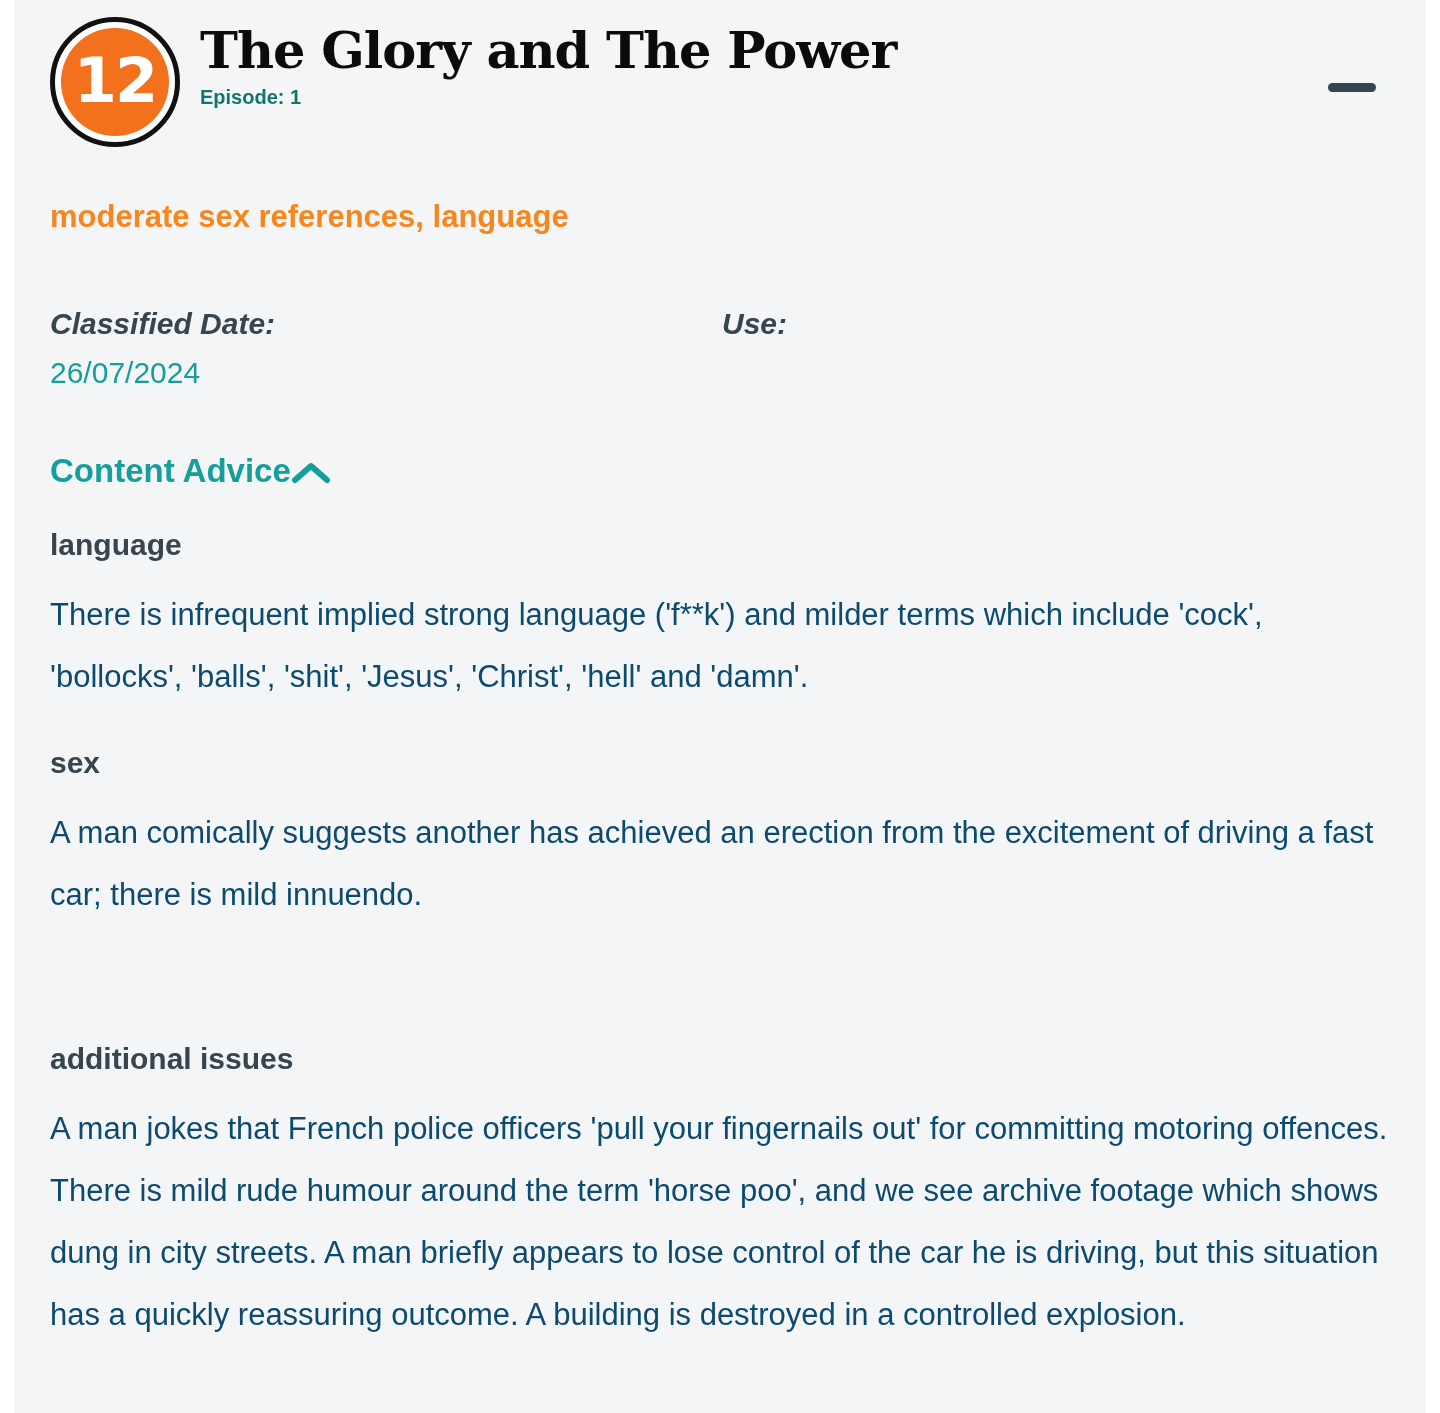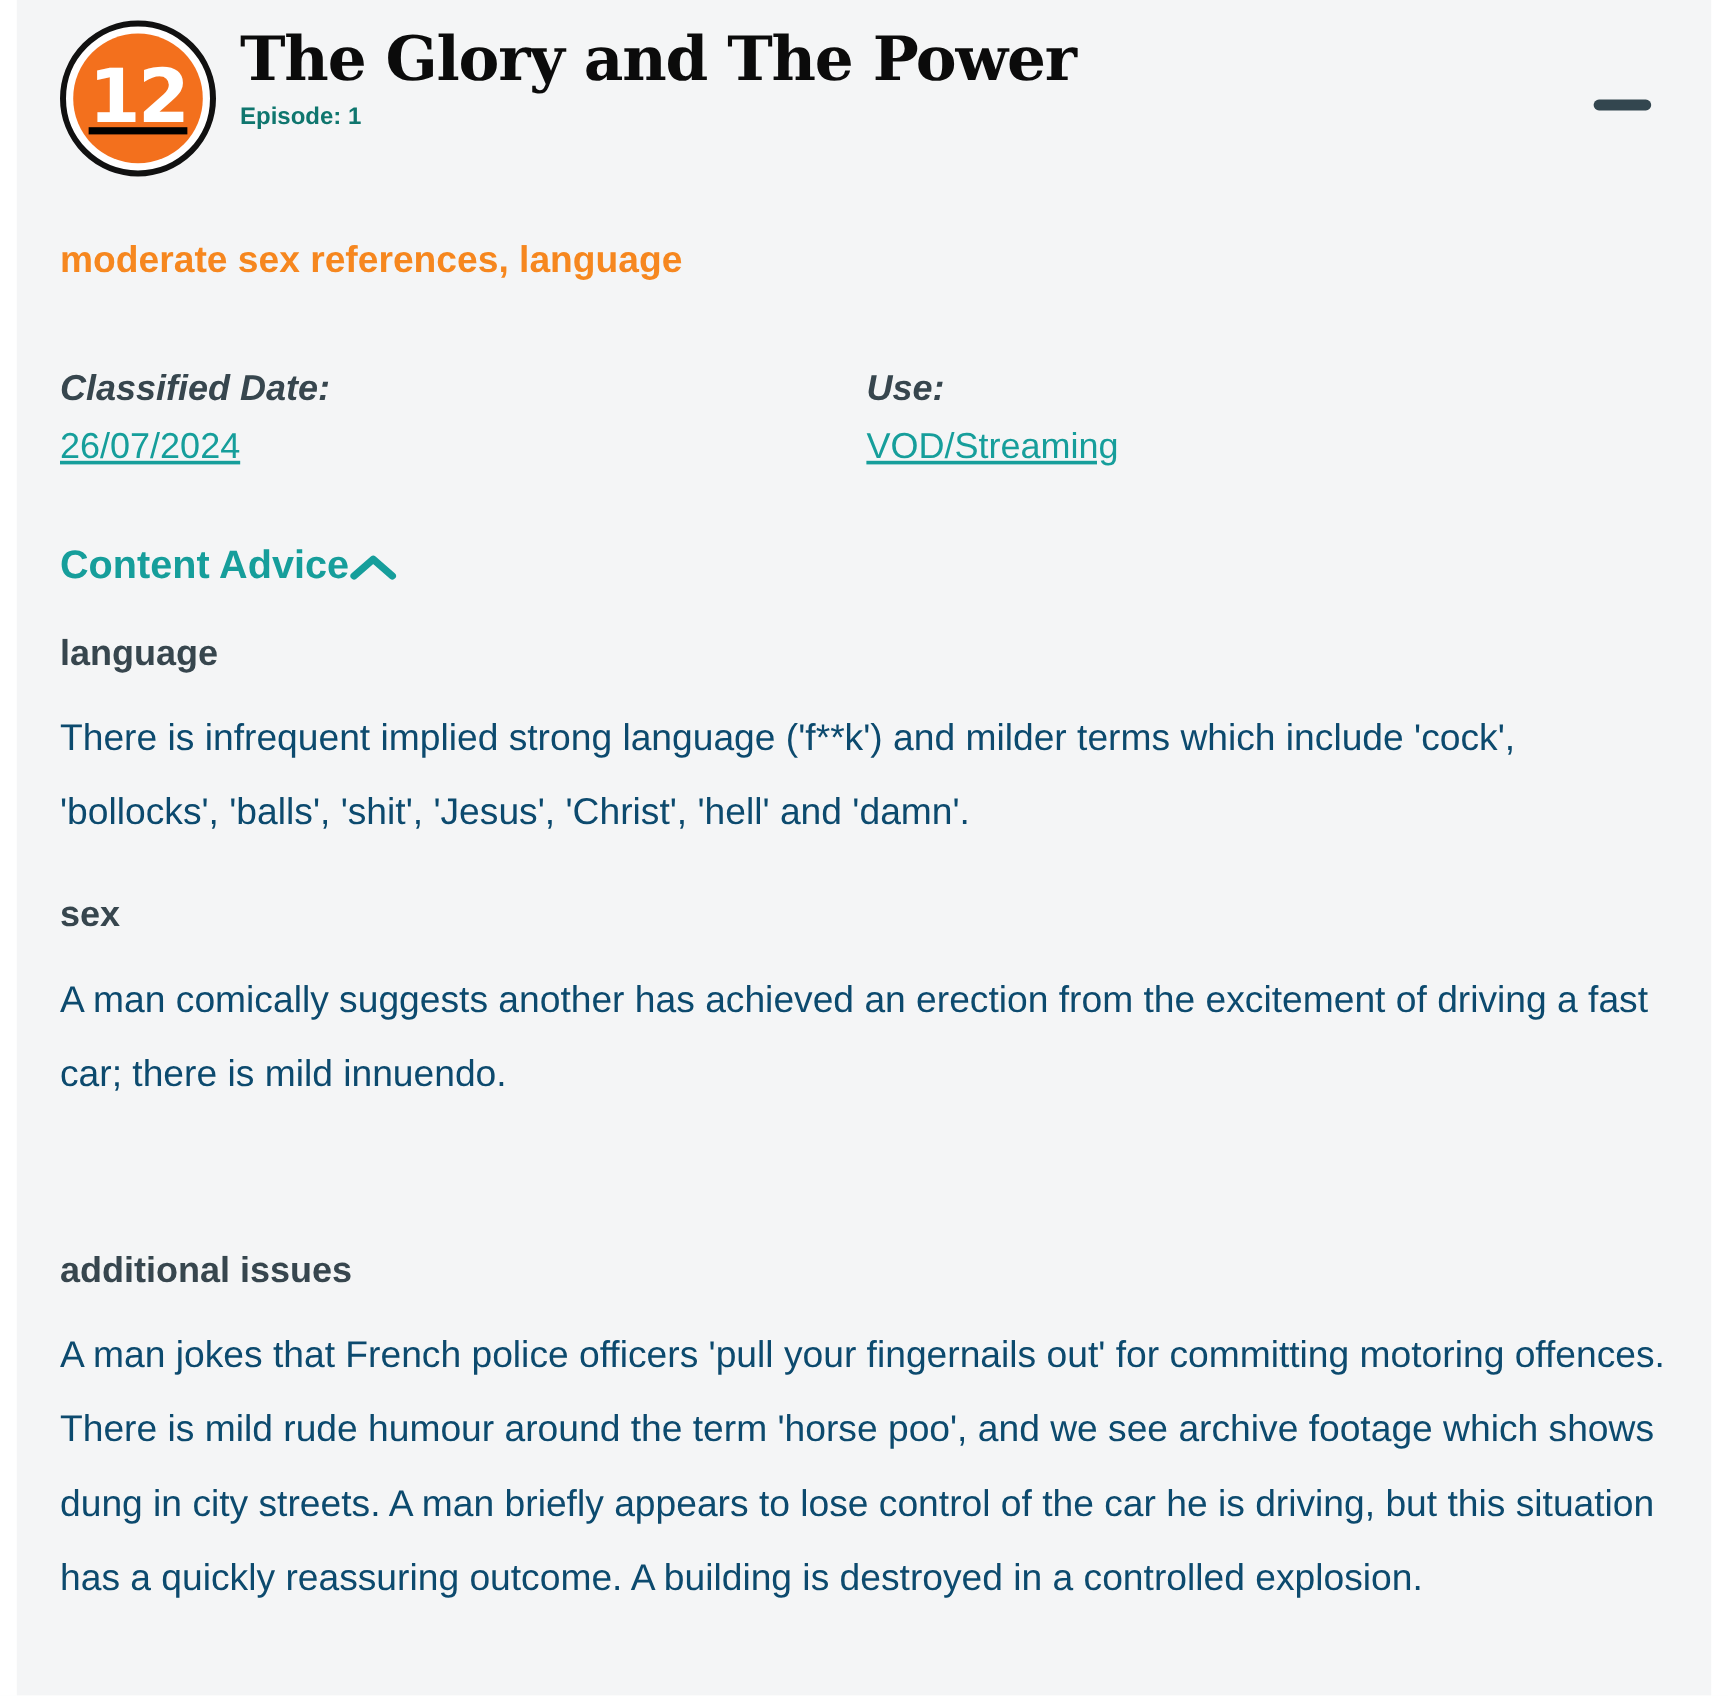--- a/index.html
+++ b/index.html
@@ -34,21 +34,20 @@
   }
 
   .age-badge-outer {
     flex: 0 0 auto;
     width: 130px;
     height: 130px;
     border-radius: 50%;
     background: #ffffff;
     border: 5px solid #111111;
     padding: 6px;
-    text-decoration: underline;
   }
   .age-badge-inner {
     width: 100%;
     height: 100%;
     border-radius: 50%;
     background: #f3701d;
     display: flex;
     align-items: center;
     justify-content: center;
   }
@@ -118,21 +117,20 @@
   .detail-label {
     font-size: 30px;
     font-weight: bold;
     color: #37464e;
     font-style: italic;
   }
   .detail-value {
     margin-top: 15px;
     font-size: 30px;
     color: #169e9b;
-    text-decoration: underline;
   }
 
   
   .content-advice-header {
     margin-top: 62px;
     display: flex;
     align-items: center;
     cursor: pointer;
     background: none;
     border: none;
@@ -189,21 +187,20 @@
 
     <div class="ratings-info">moderate sex references, language</div>
 
     <div class="details-row">
       <div class="details-col-left">
         <div class="detail-label">Classified Date:</div>
         <div class="detail-value">26/07/2024</div>
       </div>
       <div class="details-col-right">
         <div class="detail-label">Use:</div>
-        <div class="detail-value">VOD/Streaming</div>
       </div>
     </div>
 
     <button class="content-advice-header">
       <span class="content-advice-heading">Content Advice</span>
       <svg class="chevron-up-icon" width="40" height="22" viewBox="0 0 40 22" fill="none">
         <polyline points="4,18 20,4 36,18" stroke="#169e9b" stroke-width="6" stroke-linecap="round" stroke-linejoin="round"></polyline>
       </svg>
     </button>
 

